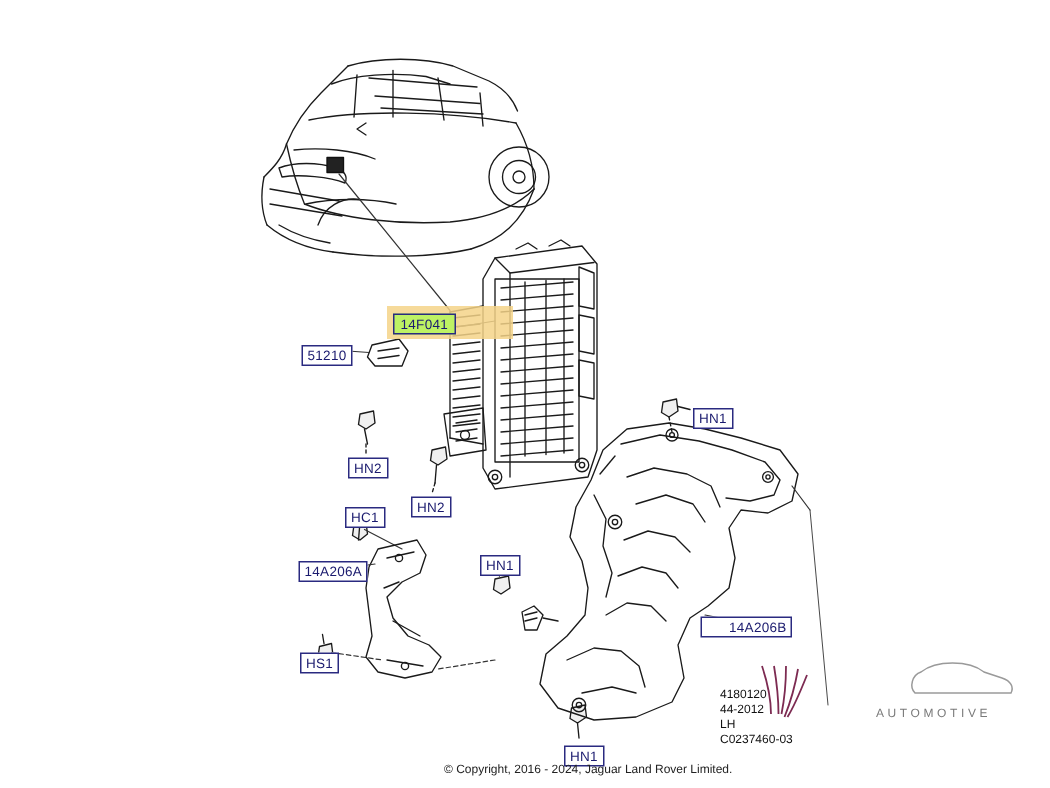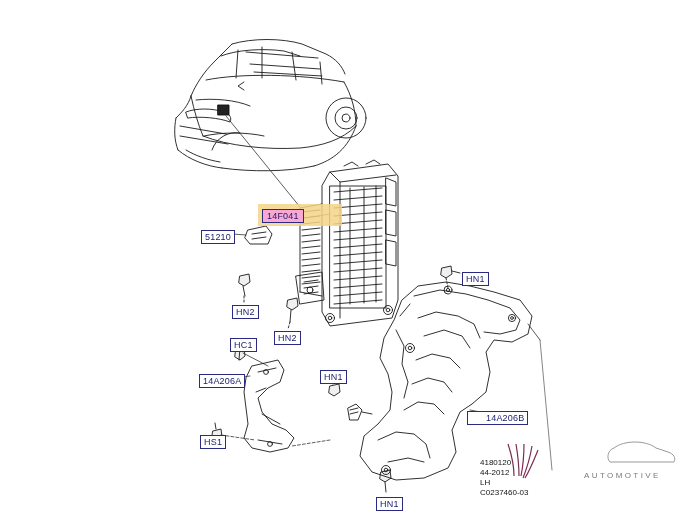--- a/index.html
+++ b/index.html
@@ -35,21 +35,21 @@
     letter-spacing: 0.2px;
   }
   .label.boxed {
     border: 1px solid #2a2a80;
     background: #ffffff;
     padding: 1px 3px;
     line-height: 10px;
     text-align: right;
   }
   .label.highlight {
-    background: #f9a8d4;
+    background: #bef264;
     border: 1px solid #2a2a80;
     padding: 1px 4px;
     line-height: 10px;
   }
   .copyright {
     position: absolute;
     left: 296px;
     top: 508px;
     font-size: 8px;
     color: #222222;
@@ -310,14 +310,15 @@
 
   <div class="partblock">
     <div>4180120</div>
     <div>44-2012</div>
     <div>LH</div>
     <div>C0237460-03</div>
   </div>
 
   <div class="logo-sub">AUTOMOTIVE</div>
 
+  <div class="copyright">© Copyright, 2016 - 2024, Jaguar Land Rover Limited.</div>
 
 </div>
 
 </body></html>

